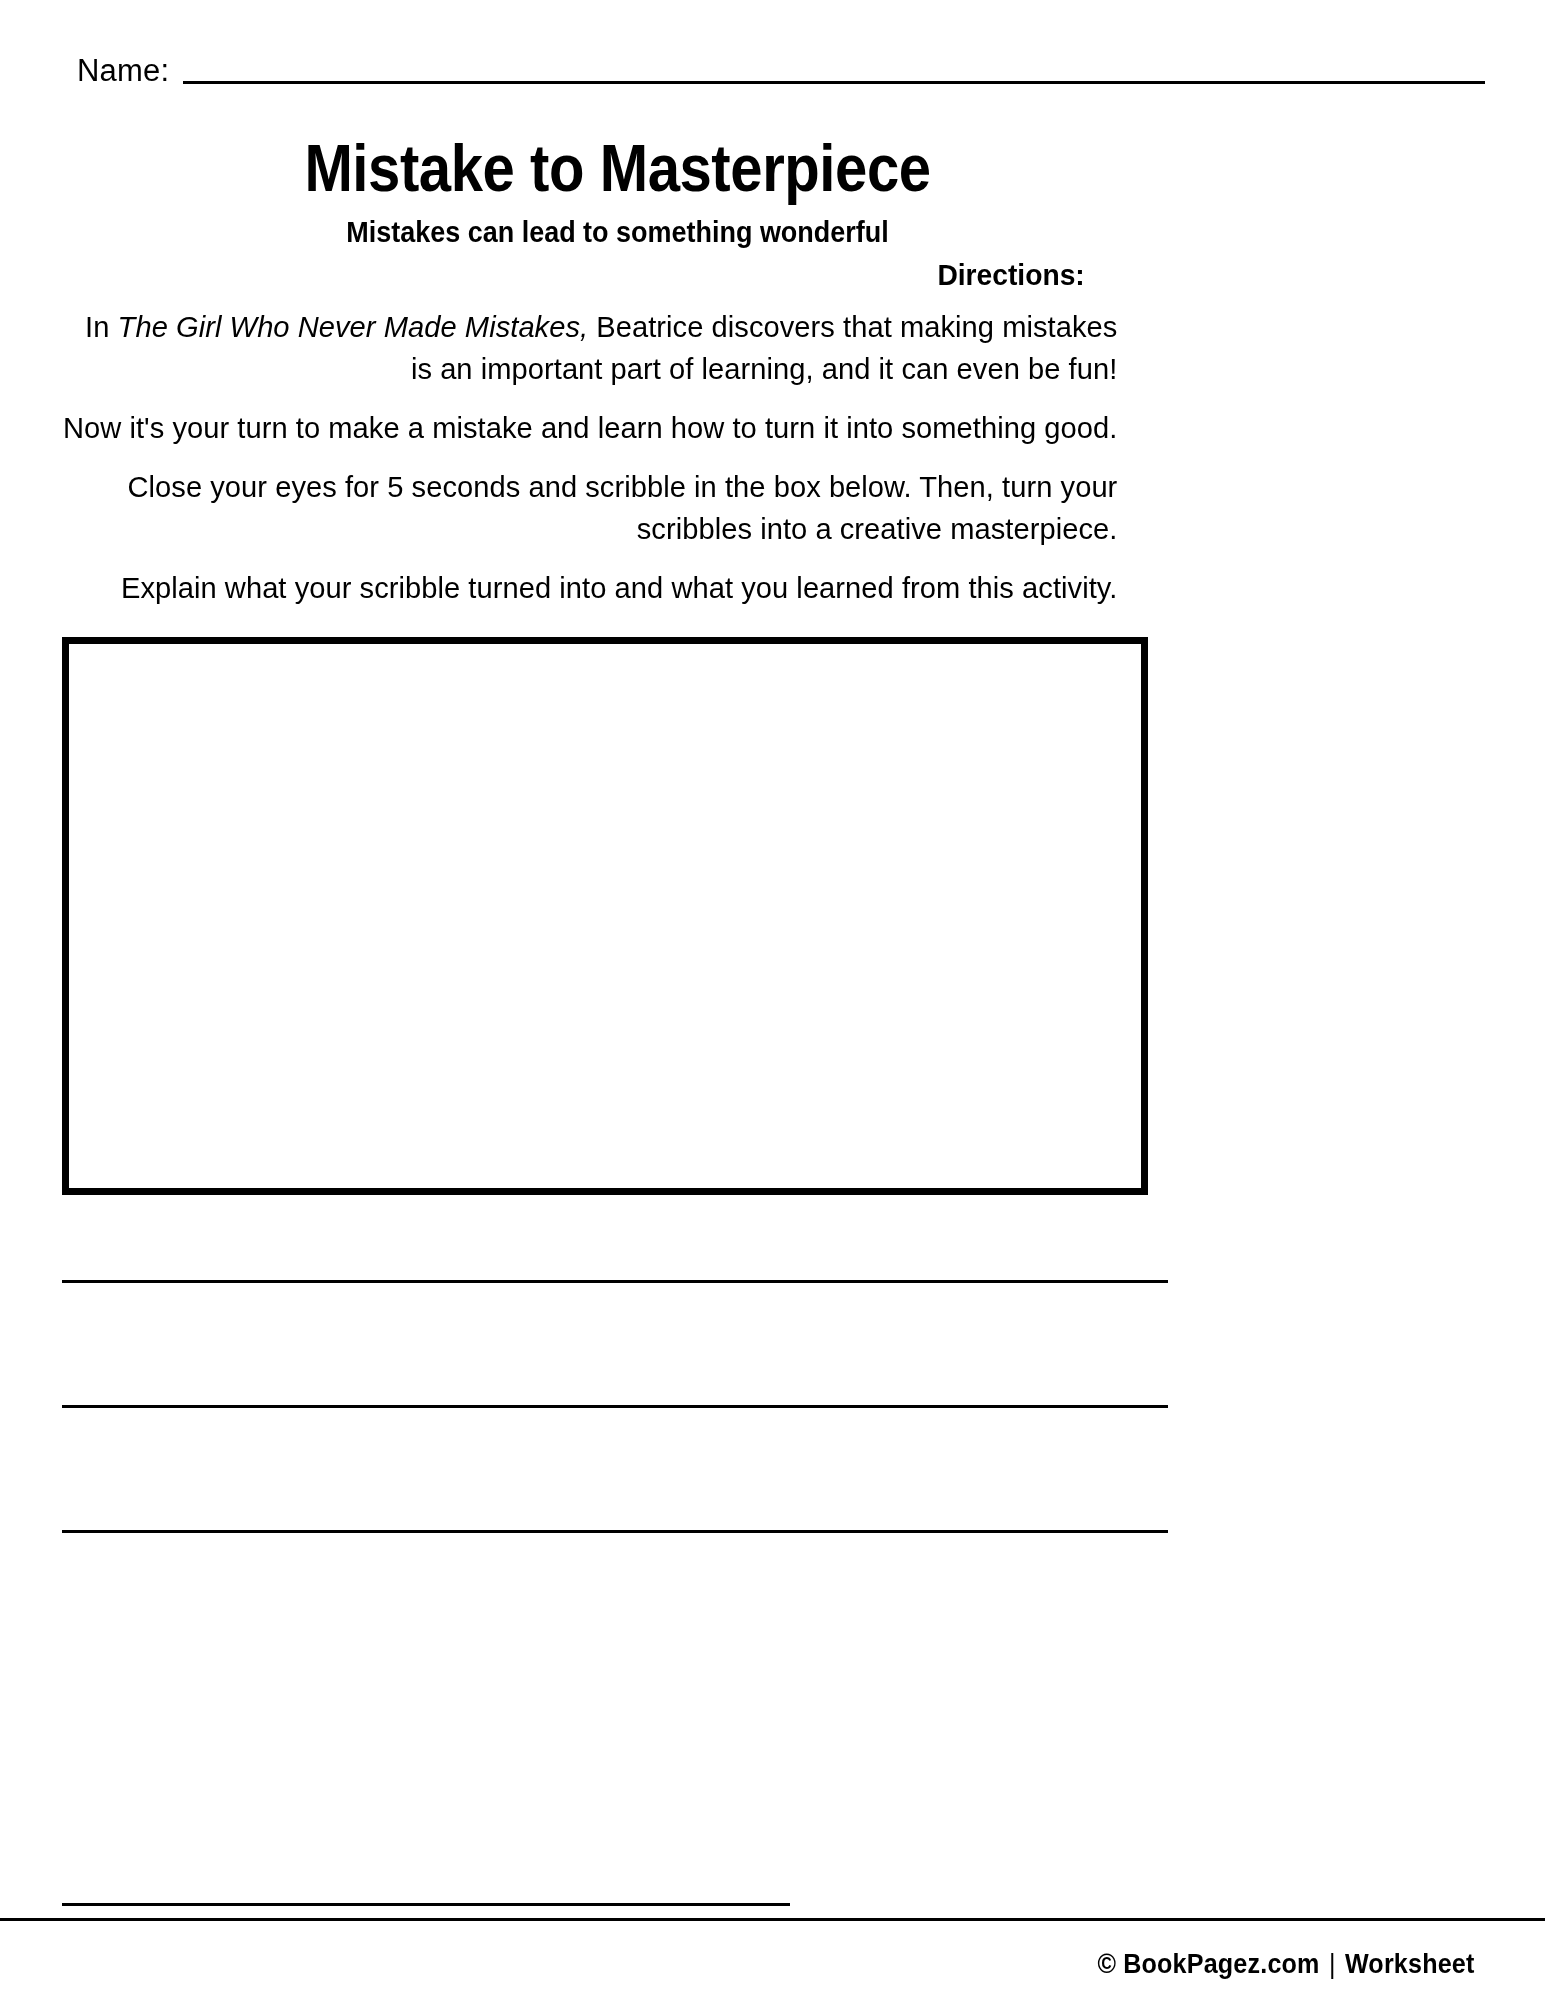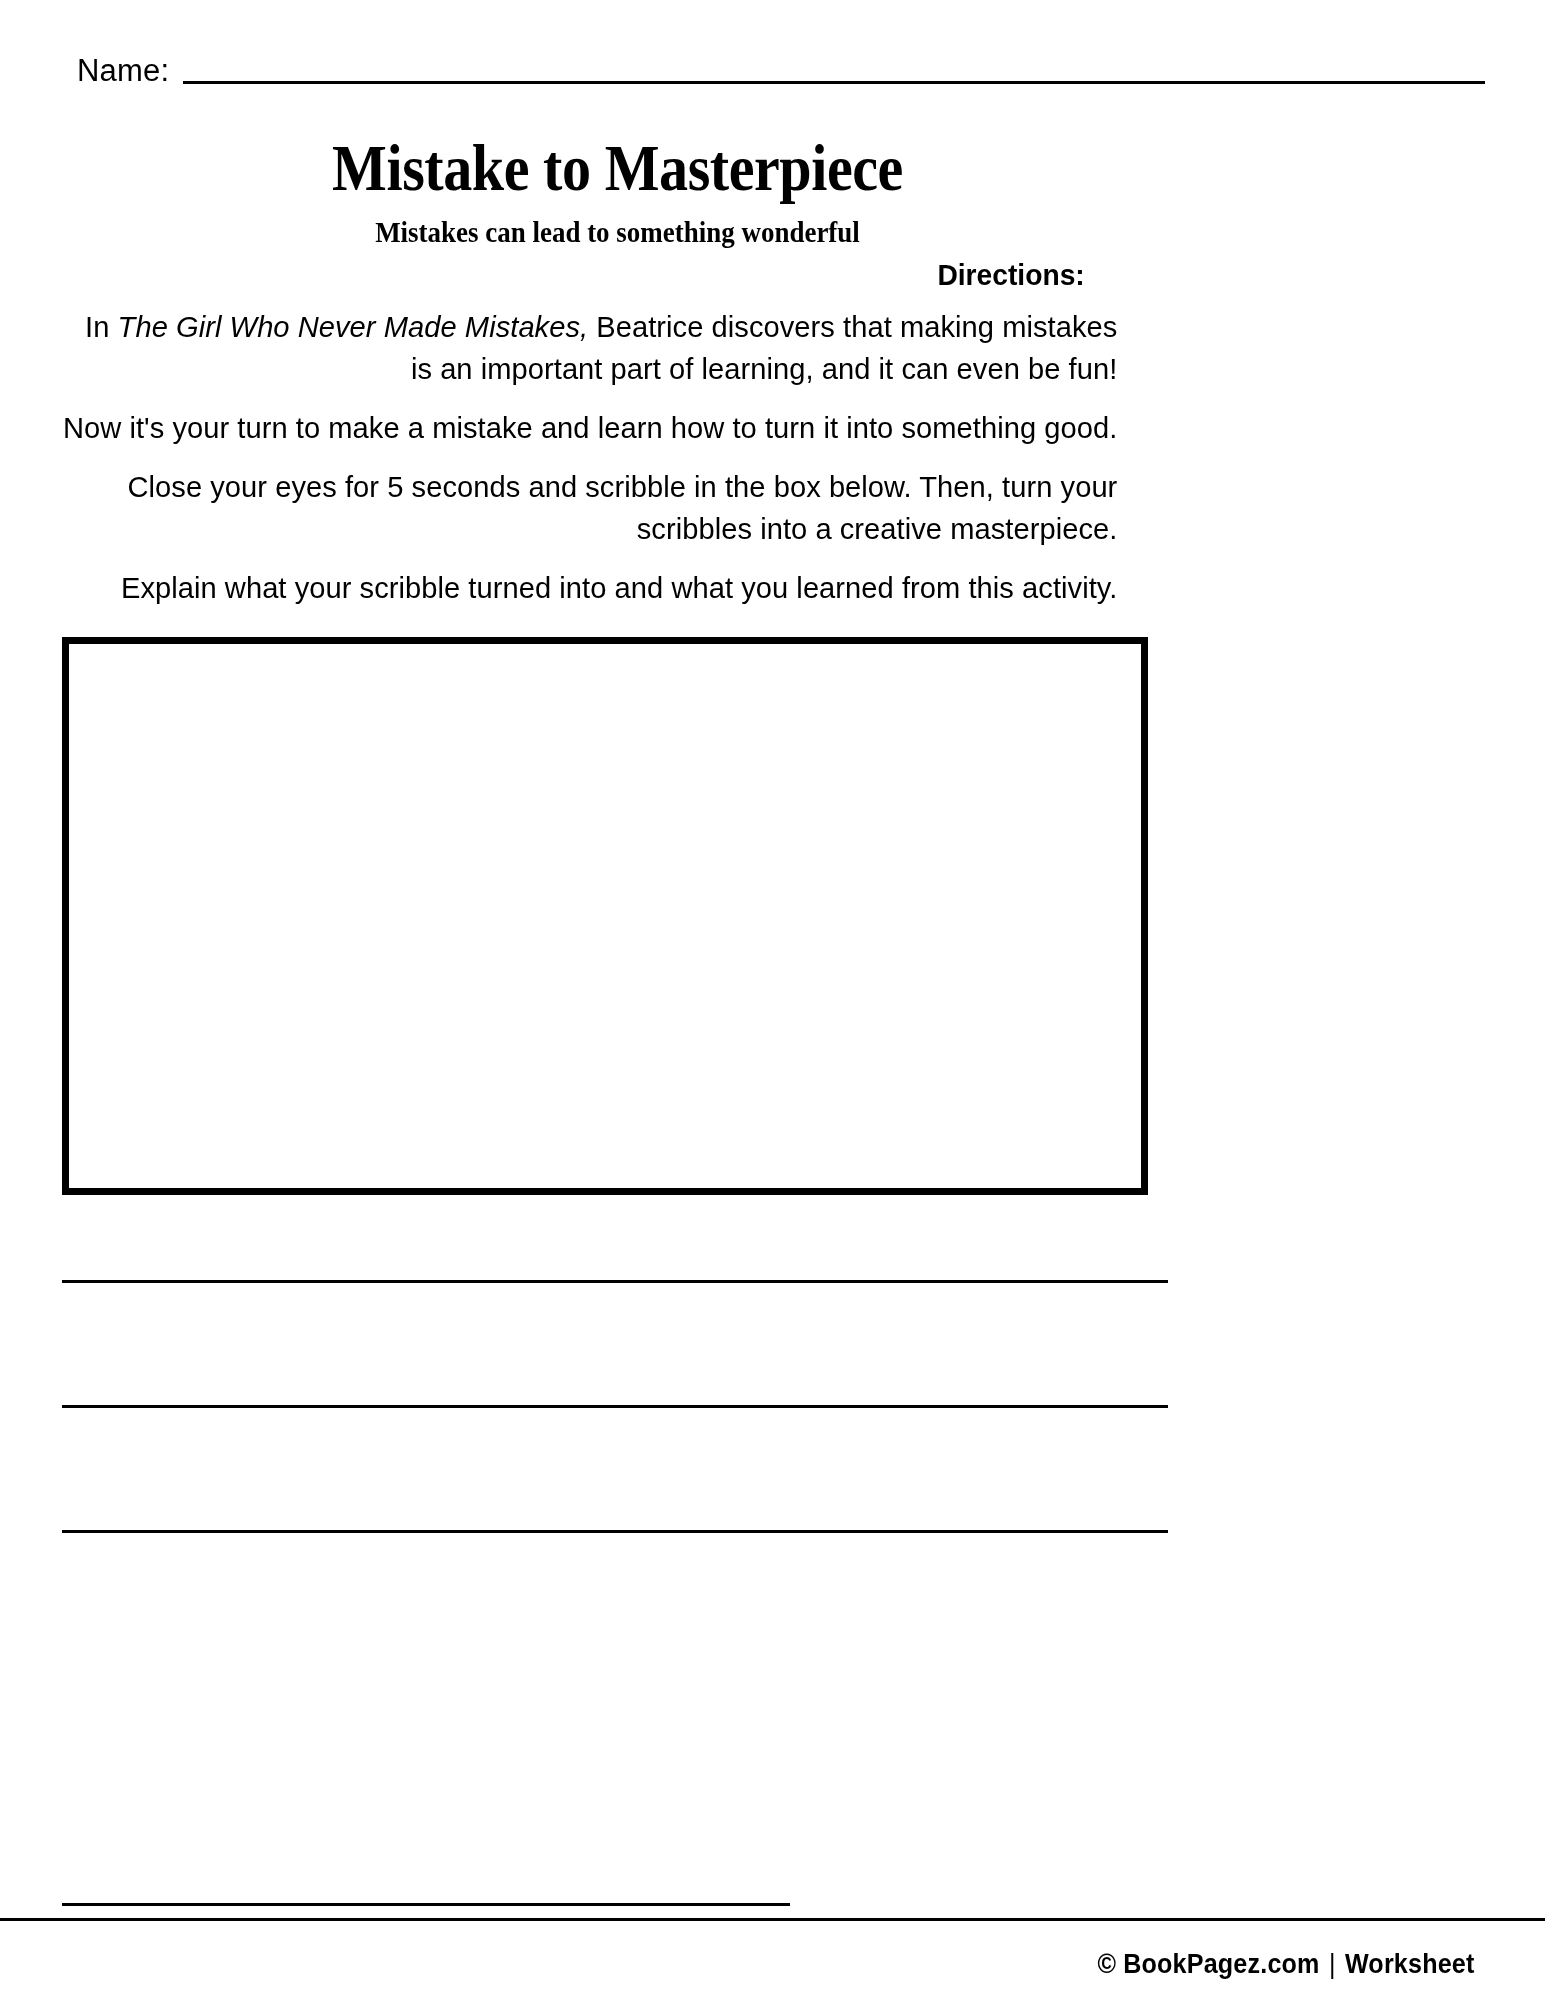--- a/index.html
+++ b/index.html
@@ -45,21 +45,20 @@
     margin-bottom: 6px;
   }
 
   
   .title-block {
     position: absolute;
     left: 0;
     top: 130px;
     width: 1235px;
     text-align: center;
-    font-family: Liberation Serif, serif;
   }
   .worksheet-title {
     font-size: 66px;
     font-weight: bold;
     line-height: 76px;
     letter-spacing: -0.5px;
     transform: scaleX(0.88);
     transform-origin: center;
     margin: 0;
   }

